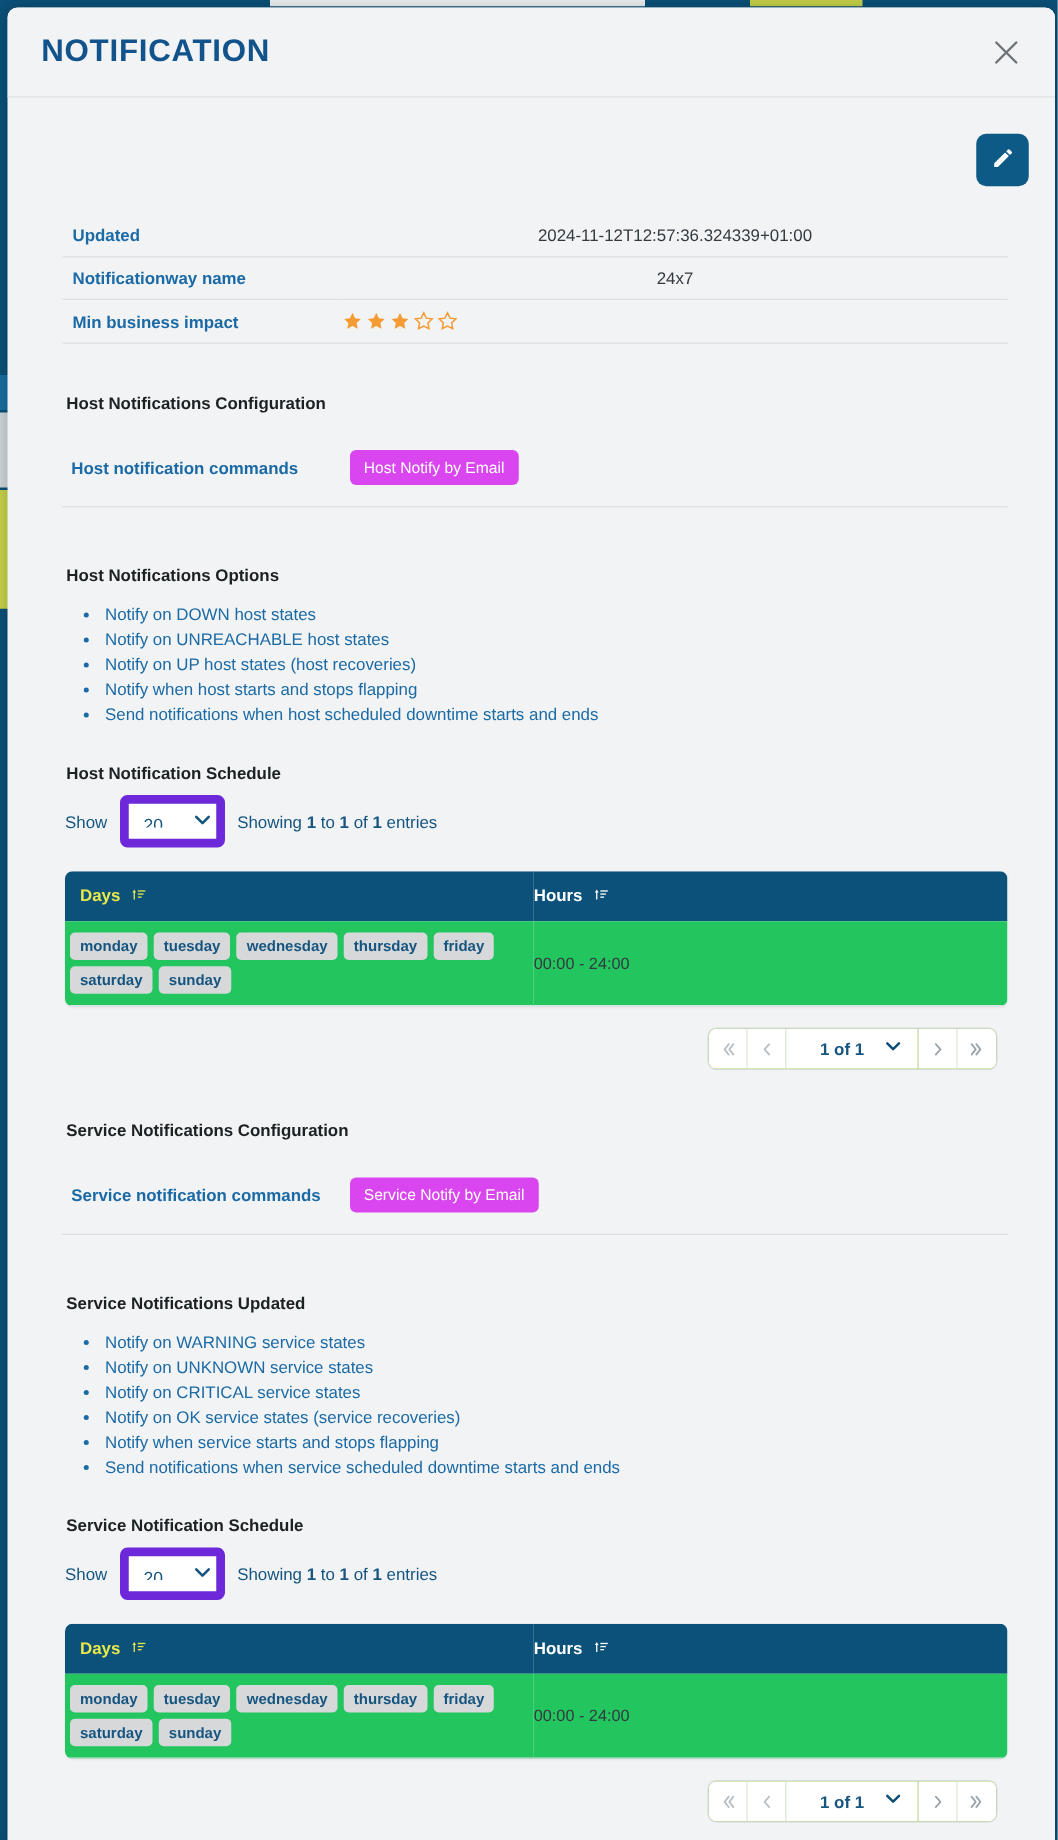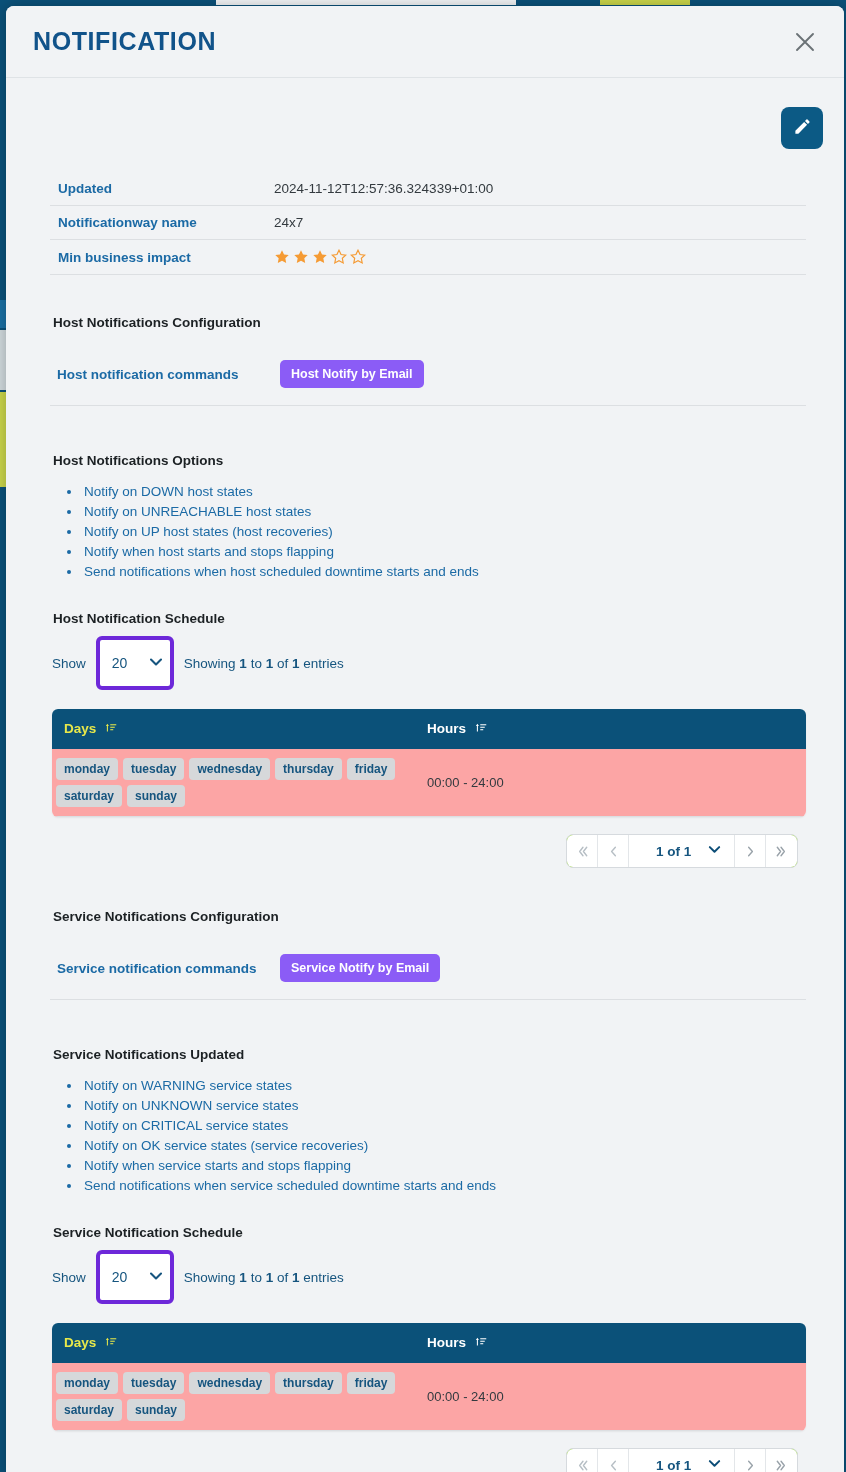--- a/index.html
+++ b/index.html
@@ -82,21 +82,21 @@
     font-size: 13.5px;
     vertical-align: middle;
     height: 30px;
   }
   .info-label {
     color: #1b6aa5;
     font-weight: bold;
     width: 224px;
     padding-left: 8px !important;
   }
-  .info-value { color: #333a3f; }
+  .info-value { color: #333a3f; text-align: center; }
 
   .stars { display: flex; gap: 3px; align-items: center; }
   .stars svg { display: block; }
 
   
   .section-title {
     font-size: 13.5px;
     font-weight: bold;
     color: #1c2124;
     margin: 0;
@@ -108,24 +108,24 @@
     padding-left: 51px;
     margin-top: 30px;
   }
   .cmd-label {
     color: #1b6aa5;
     font-weight: bold;
     font-size: 13.5px;
     width: 223px;
   }
   .cmd-badge {
-    background: #8b5cf6;
+    background: #d946ef;
     color: #fff;
     font-size: 12.5px;
-    font-weight: bold;
+    font-weight: normal;
     padding: 7px 11px;
     border-radius: 5px;
   }
   .cmd-sep {
     margin: 17px 44px 0 44px;
     border-top: 1px solid #dcdfe2;
     width: 756px;
   }
 
   
@@ -155,28 +155,28 @@
     display: flex; align-items: center;
     padding-left: 46px;
     margin-top: 10px;
     gap: 10px;
     font-size: 13.5px;
     color: #16557f;
   }
   .dt-select {
     appearance: none;
     -webkit-appearance: none;
-    border: 4px solid #6d28d9;
+    border: 7px solid #6d28d9;
     border-radius: 6px;
     background: #fff;
     color: #16557f;
     font-size: 14px;
     font-family: "Liberation Sans", sans-serif;
     padding: 9px 34px 9px 12px;
-    height: 54px;
+    height: 42px;
   }
   .select-wrap { position: relative; display: inline-block; }
   .select-wrap .chev {
     position: absolute; right: 10px; top: 50%;
     transform: translateY(-50%);
     pointer-events: none;
     color: #16557f;
   }
   .dt-info b { font-weight: bold; }
 
@@ -197,21 +197,21 @@
     text-align: left;
     font-size: 13.5px;
     font-weight: bold;
     height: 40px;
   }
   .th-days { color: #e8e84a; padding-left: 12px !important; width: 375px; }
   .th-hours { color: #ffffff; }
   .sort-ic { margin-left: 5px; vertical-align: -1px; }
 
   .sched tbody td {
-    background: #fca5a5;
+    background: #22c55e;
     border-bottom: 1px solid #dcdfe2;
     vertical-align: middle;
     padding: 9px 0;
   }
   .days-cell { padding-left: 4px !important; }
   .day-chips { display: flex; flex-wrap: wrap; gap: 5px 5px; max-width: 360px; }
   .chip {
     background: #d6d8da;
     color: #16557f;
     font-weight: bold;

